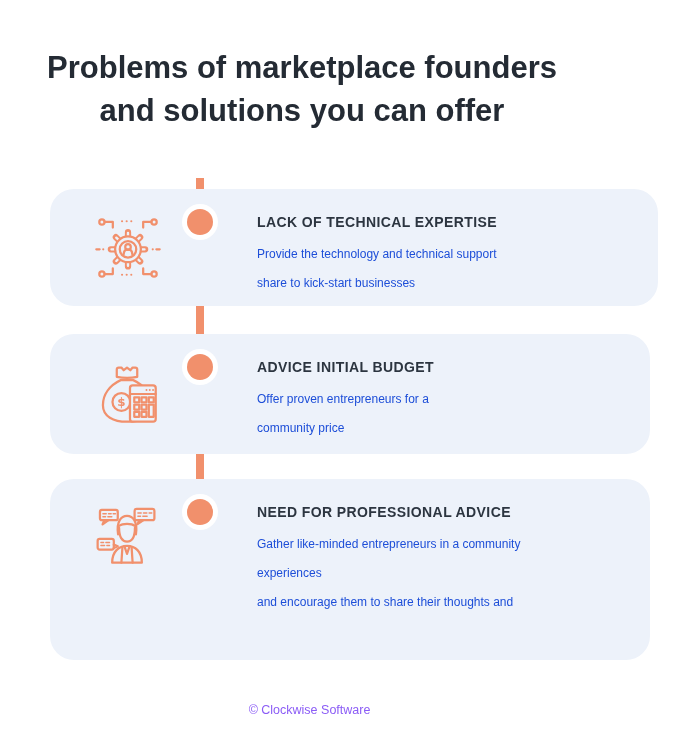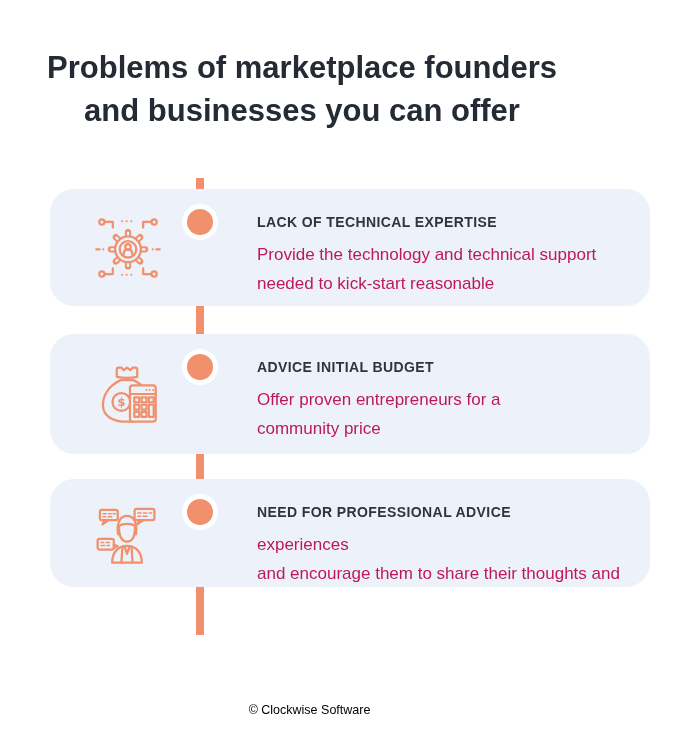--- a/index.html
+++ b/index.html
@@ -18,68 +18,68 @@
   }
   .timeline-line{
     position:absolute;left:196px;top:178px;
     width:8px;height:457px;
     background:#f1906c;
   }
   .card{
     position:absolute;left:50px;width:600px;
     background:#edf2fa;border-radius:24px;
   }
-  .card-1{top:189px;height:117px;}
+  .card-1{top:189px;height:117px;padding-left:8px;}
   .card-2{top:334px;height:120px;}
-  .card-3{top:479px;height:108px;}
+  .card-3{top:479px;height:181px;}
   .card-icon{
     position:absolute;left:45px;top:50%;
     width:66px;height:66px;
     transform:translateY(-50%);
   }
   .card-3 .card-icon{top:25px;transform:none;}
   .card-content{
     position:absolute;left:207px;top:22px;right:24px;
   }
   .card-title{
     font-size:14px;line-height:22px;font-weight:700;
     letter-spacing:0.4px;color:#2c3540;
   }
   .card-desc{margin-top:7px;}
   .desc-line{
-    font-size:17px;line-height:29px;
-    color:#be185d;
+    font-size:12px;line-height:29px;
+    color:#1d4ed8;
   }
   .timeline-dot{
     position:absolute;left:182px;width:36px;height:36px;
     border-radius:50%;background:#ffffff;
   }
   .dot-1{top:204px;}
   .dot-2{top:349px;}
   .dot-3{top:494px;}
   .timeline-dot-inner{
     position:absolute;inset:5px;border-radius:50%;
     background:#f1906c;
   }
   .footer-credit{
     position:absolute;top:703px;left:0;width:619px;
     text-align:center;
-    font-size:12.5px;color:#000000;
+    font-size:12.5px;color:#8b5cf6;
   }
   .icon-svg{width:66px;height:66px;display:block;}
   .icon-svg *{vector-effect:none;}
 </style>
 </head>
 <body>
 
 <div class="stage">
 
   <div class="main-title">
     <div>Problems of marketplace founders</div>
-    <div>and businesses you can offer</div>
+    <div>and solutions you can offer</div>
   </div>
 
   <div class="timeline-line"></div>
 
   <section class="card card-1">
     <div class="card-icon">
       <svg class="icon-svg" viewBox="0 0 100 100" fill="none" stroke="#F1906C" stroke-width="3.4" stroke-linecap="round" stroke-linejoin="round">
 
         <path stroke-width="9.5" d="M66,52 L76,52 M61.3,63.3 L68.4,70.4 M50,68 L50,78 M38.7,63.3 L31.6,70.4 M34,52 L24,52 M38.7,40.7 L31.6,33.6 M50,36 L50,26 M61.3,40.7 L68.4,33.6"></path>
         <path stroke="#EDF2FA" stroke-width="3.6" d="M66,52 L75,52 M61.3,63.3 L67.7,69.7 M50,68 L50,77 M38.7,63.3 L32.3,69.7 M34,52 L25,52 M38.7,40.7 L32.3,34.3 M50,36 L50,27 M61.3,40.7 L67.7,34.3"></path>
@@ -105,21 +105,21 @@
         <circle cx="55" cy="90.5" r="1.6" fill="#F1906C" stroke="none"></circle>
         <path d="M2,52 H7 M93,52 H98"></path>
         <circle cx="12.5" cy="52" r="1.6" fill="#F1906C" stroke="none"></circle>
         <circle cx="87.5" cy="52" r="1.6" fill="#F1906C" stroke="none"></circle>
       </svg>
     </div>
     <div class="card-content">
       <div class="card-title">LACK OF TECHNICAL EXPERTISE</div>
       <div class="card-desc">
         <div class="desc-line">Provide the technology and technical support</div>
-        <div class="desc-line">needed to kick-start reasonable</div>
+        <div class="desc-line">share to kick-start businesses</div>
       </div>
     </div>
   </section>
 
   <section class="card card-2">
     <div class="card-icon">
       <svg class="icon-svg" viewBox="0 0 100 100" fill="none" stroke="#F1906C" stroke-width="3.4" stroke-linecap="round" stroke-linejoin="round">
 
         <path d="M39,29 C22,37 12,51 12,67 C12,84 28,92 48.5,92 C69,92 85,84 85,67 C85,51 75,37 58,29 Z"></path>
 
@@ -173,20 +173,21 @@
         <path stroke-width="2.2" d="M65,13.5 h5 M73.5,13.5 h5 M82,13.5 h4 M65,18.5 h4 M72.5,18.5 h6.5"></path>
 
         <rect x="4" y="53" width="24.5" height="16" rx="3" fill="#EDF2FA"></rect>
         <path d="M28.5,61.5 L34.5,64 L28.5,66.8"></path>
         <path stroke-width="2.2" d="M9,58.3 h4 M16.5,58.3 h5.5 M9,62.8 h5.5 M18,62.8 h4"></path>
       </svg>
     </div>
     <div class="card-content">
       <div class="card-title">NEED FOR PROFESSIONAL ADVICE</div>
       <div class="card-desc">
+        <div class="desc-line">Gather like-minded entrepreneurs in a community</div>
         <div class="desc-line">experiences</div>
         <div class="desc-line">and encourage them to share their thoughts and</div>
       </div>
     </div>
   </section>
 
   <div class="timeline-dot dot-1">
     <div class="timeline-dot-inner"></div>
   </div>
   <div class="timeline-dot dot-2">

